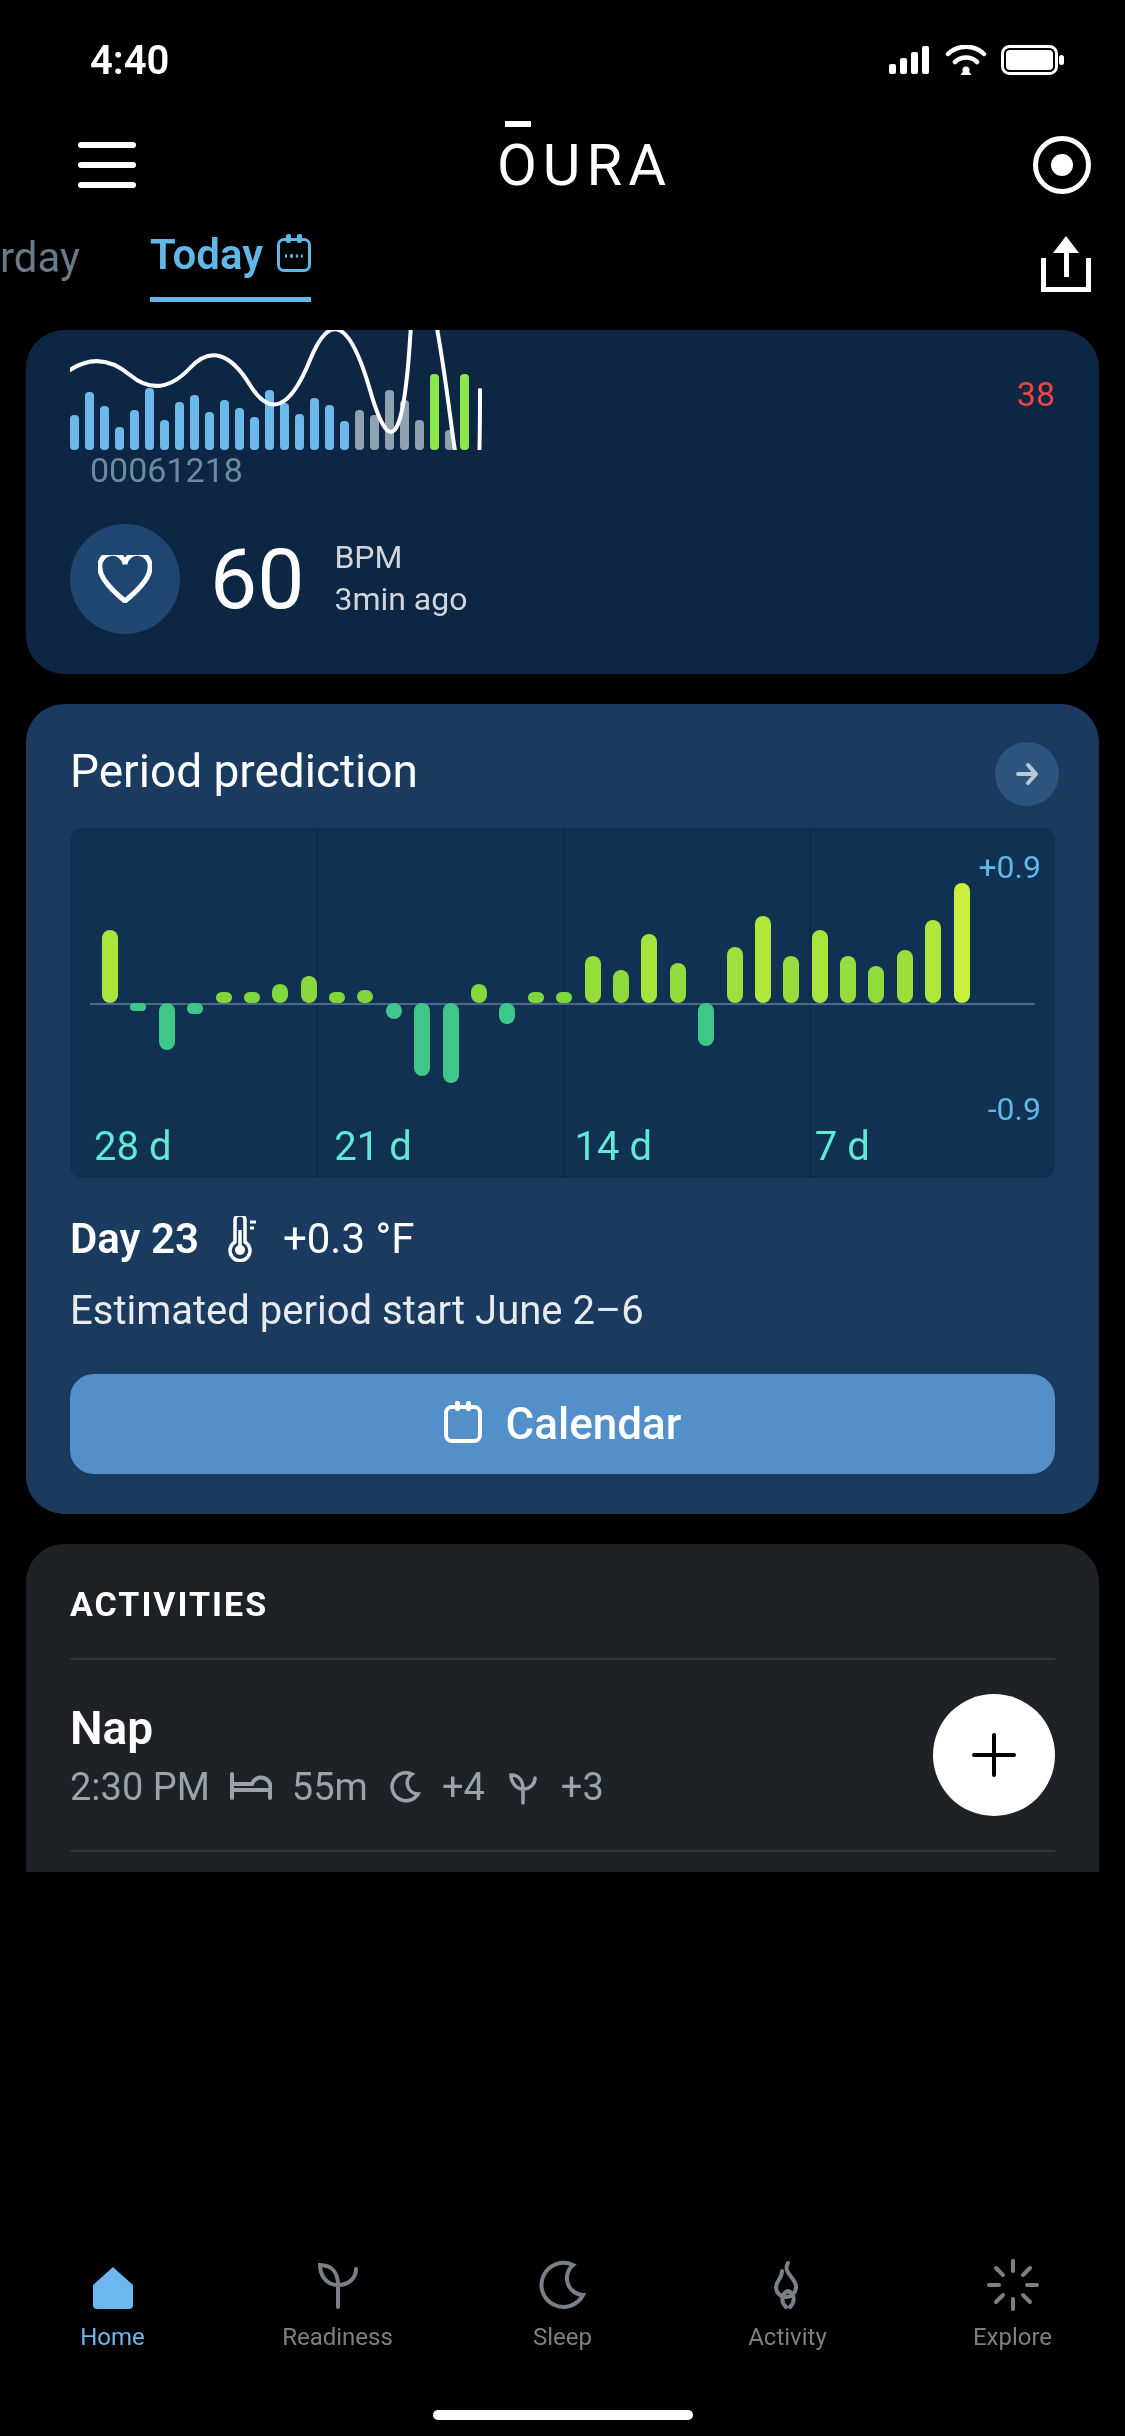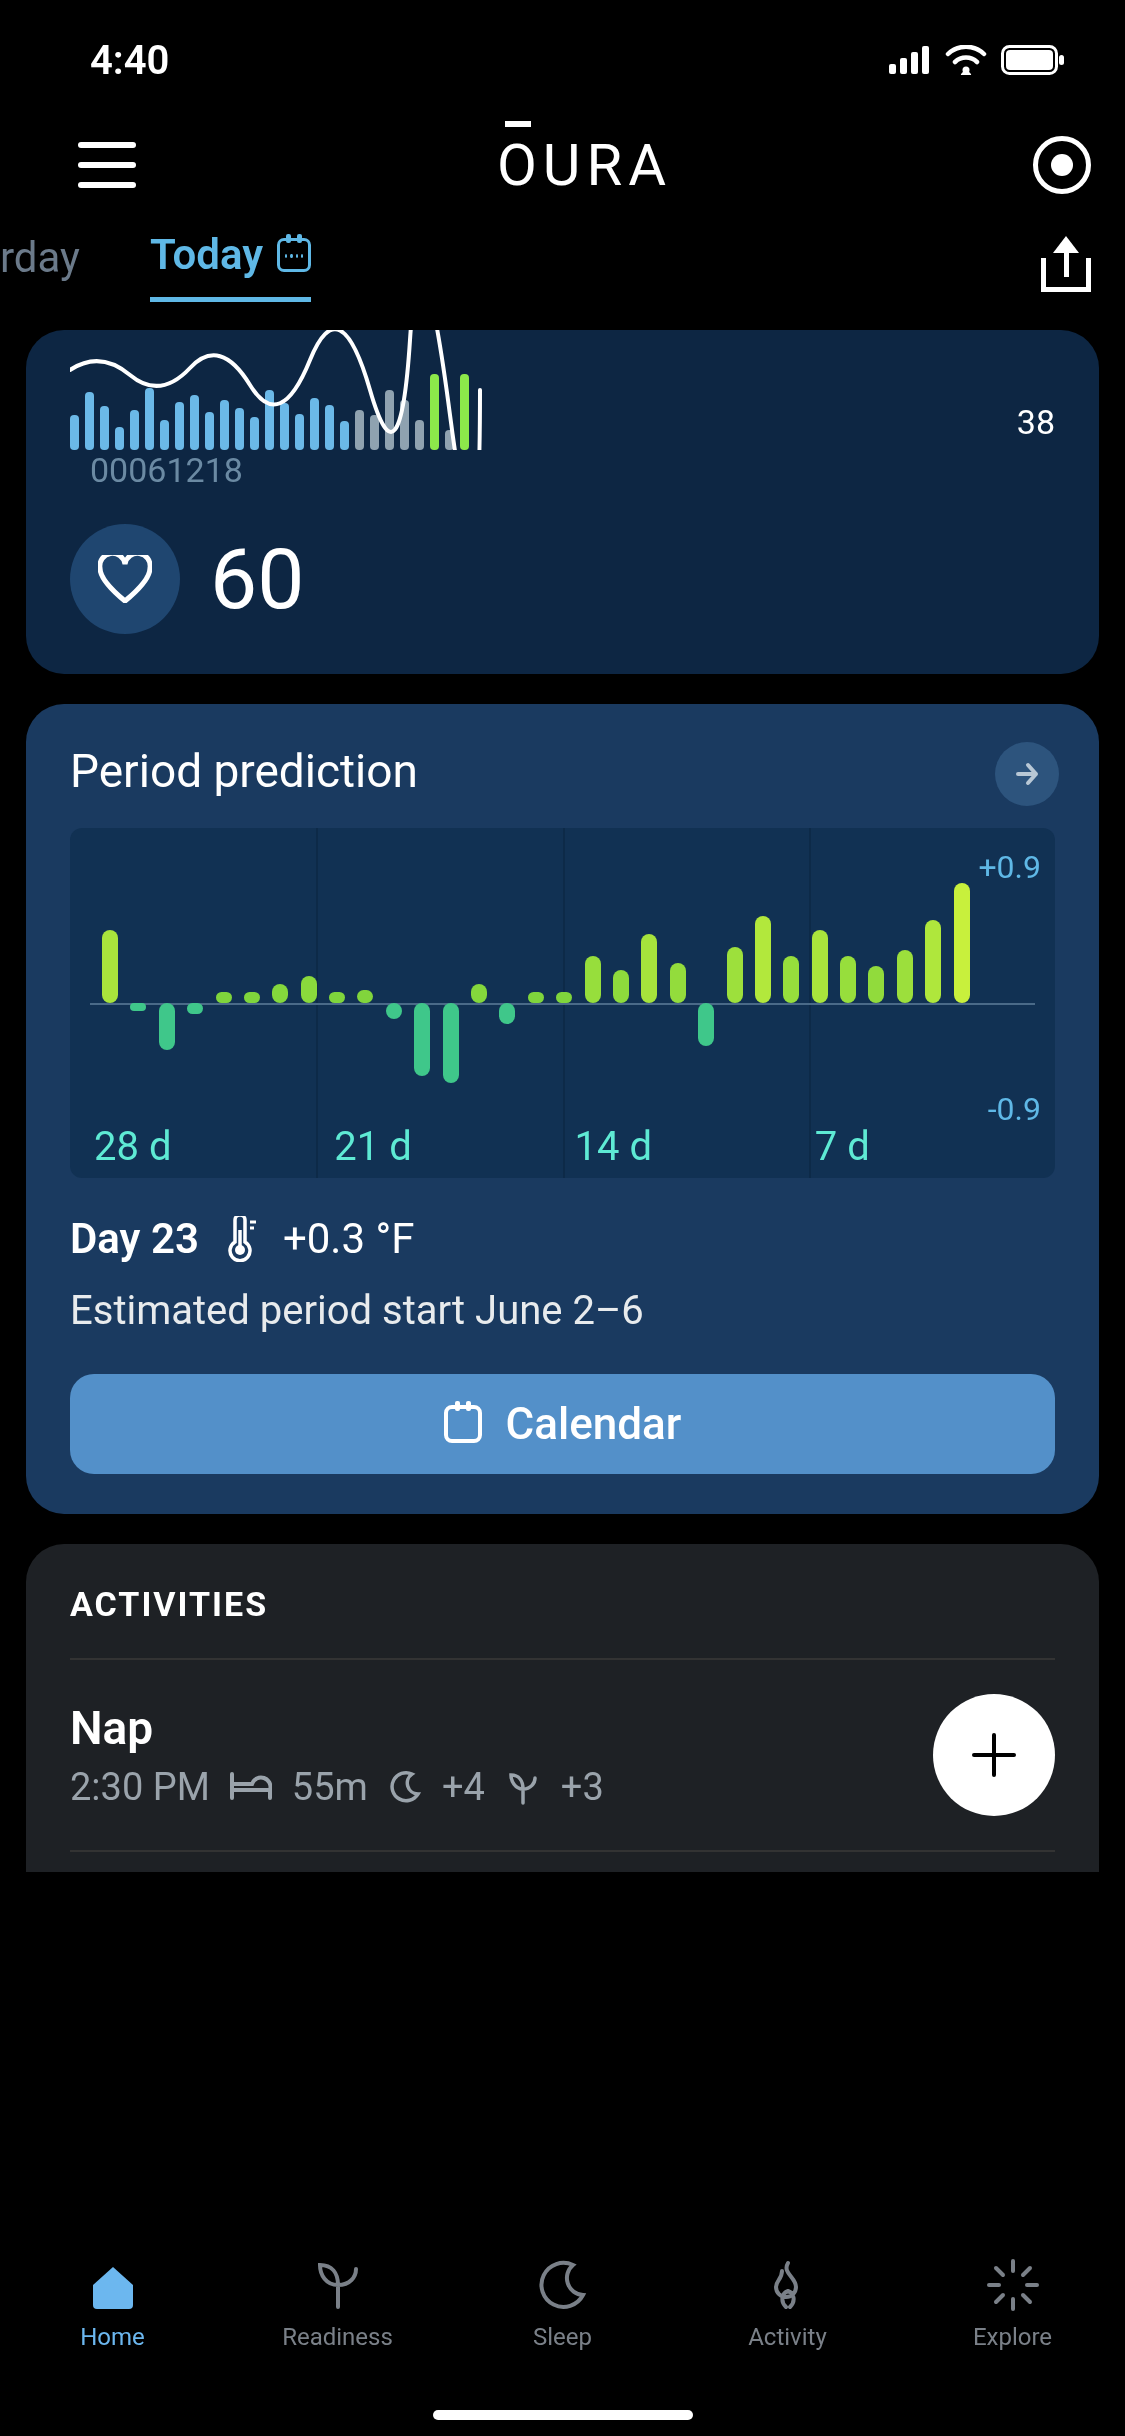--- a/index.html
+++ b/index.html
@@ -38,21 +38,21 @@
   .share-icon .arrow::before { content: ""; display: block; width: 0; height: 0; border-left: 13px solid transparent; border-right: 13px solid transparent; border-bottom: 17px solid #fff; }
   .share-icon .arrow::after { content: ""; display: block; width: 5px; height: 26px; background: #fff; margin: -2px auto 0; }
 
   
   .content { flex: 1; overflow: hidden; display:flex; flex-direction:column; gap:30px; }
 
   
   .card { margin: 0 26px; border-radius: 38px; padding: 40px 44px; }
   .hr-card { background: #0d2643; padding-top: 0; }
   .hr-chart-area { height: 160px; position: relative; overflow: hidden; }
-  .hr-min { position: absolute; right: 0; top: 72px; font-size: 34px; color: #ffffff; }
+  .hr-min { position: absolute; right: 0; top: 44px; font-size: 34px; color: #ef4444; }
   .hr-bars { position: absolute; left: 0; top: 0; height: 120px; display: flex; align-items: flex-end; gap: 6px; }
   .hr-bars span { width: 9px; border-radius: 4px; }
   .hr-x-labels { position: absolute; bottom: 0; left: 20px; display: flex; font-size: 34px; color: #6b8aa3; }
   .hr-footer { display: flex; align-items: center; gap: 30px; margin-top: 34px; }
   .hr-heart { width: 110px; height: 110px; background: #1f4670; border-radius: 50%; display: flex; align-items: center; justify-content: center; }
   .hr-value { font-size: 84px; font-weight: 400; }
   .hr-meta { font-size: 32px; color: #d0d6db; line-height: 1.3; }
 
   
   .period-card { background: #1a3a60; position: relative; }
@@ -208,20 +208,24 @@
           <span>18</span>
         </div>
       </div>
       <div class="hr-footer">
         <div class="hr-heart">
           <svg width="54" height="48" viewBox="0 0 54 48">
               <path d="M27 46 C10 32 2 22 2 13 A12 12 0 0 1 27 9 A12 12 0 0 1 52 13 C52 22 44 32 27 46 Z" stroke="#fff" stroke-width="5" fill="none"></path>
             </svg>
         </div>
         <div class="hr-value">60</div>
+        <div class="hr-meta">
+          <div>BPM</div>
+          <div>3min ago</div>
+        </div>
       </div>
     </div>
 
     <div class="card period-card">
       <div class="card-title">Period prediction</div>
       <div class="arrow-circle">
         <svg width="30" height="30" viewBox="0 0 30 30">
             <path d="M6 15 H24 M16 6 L24 15 L16 24" stroke="#b8c8d6" stroke-width="4" fill="none" stroke-linecap="round" stroke-linejoin="round"></path>
           </svg>
       </div>

